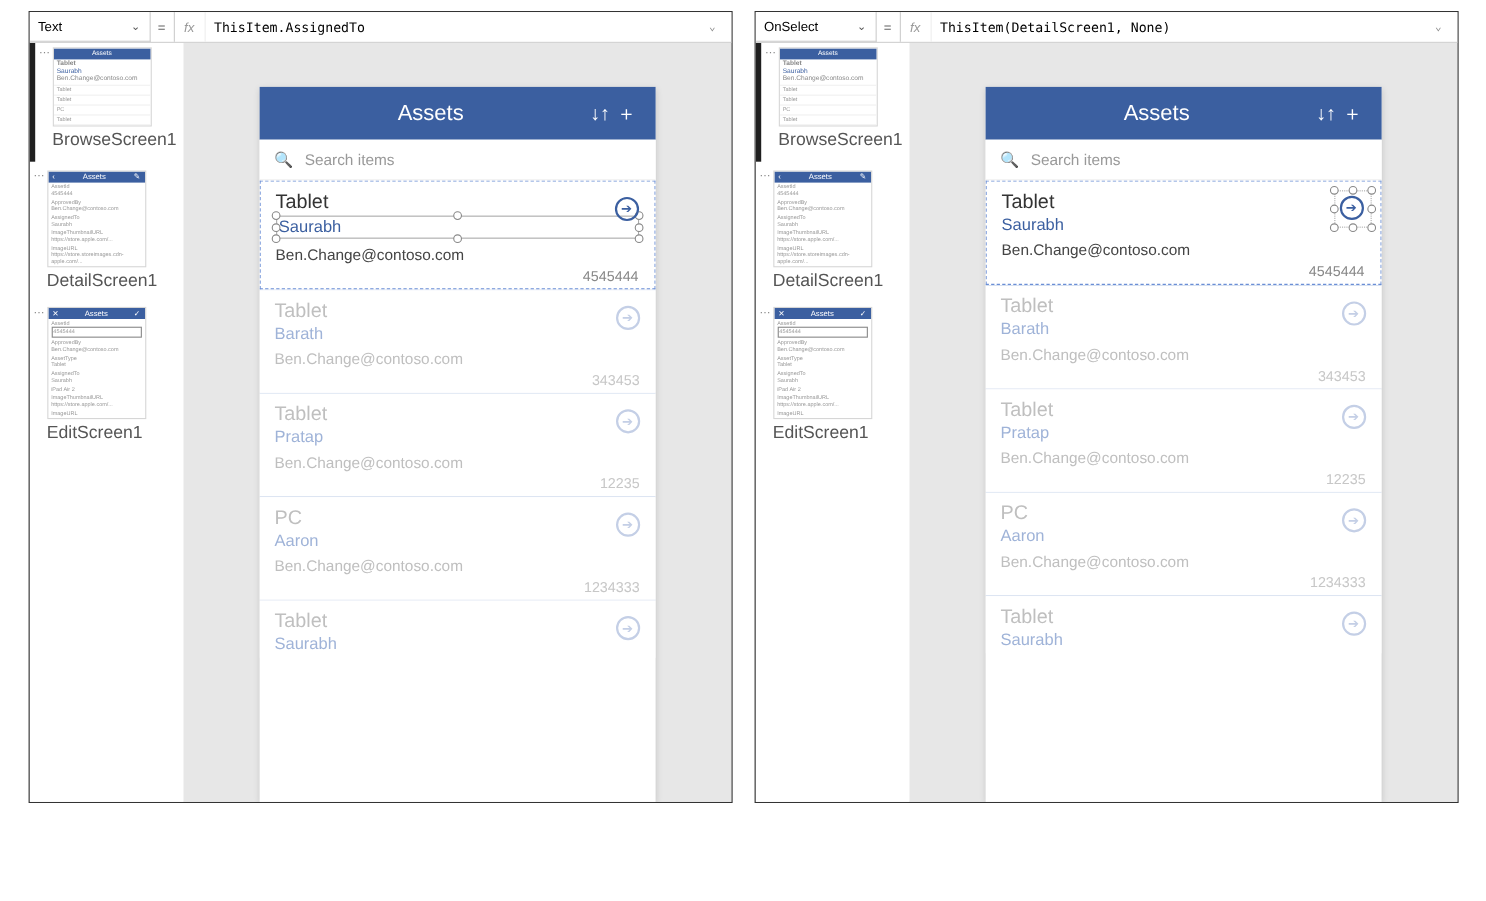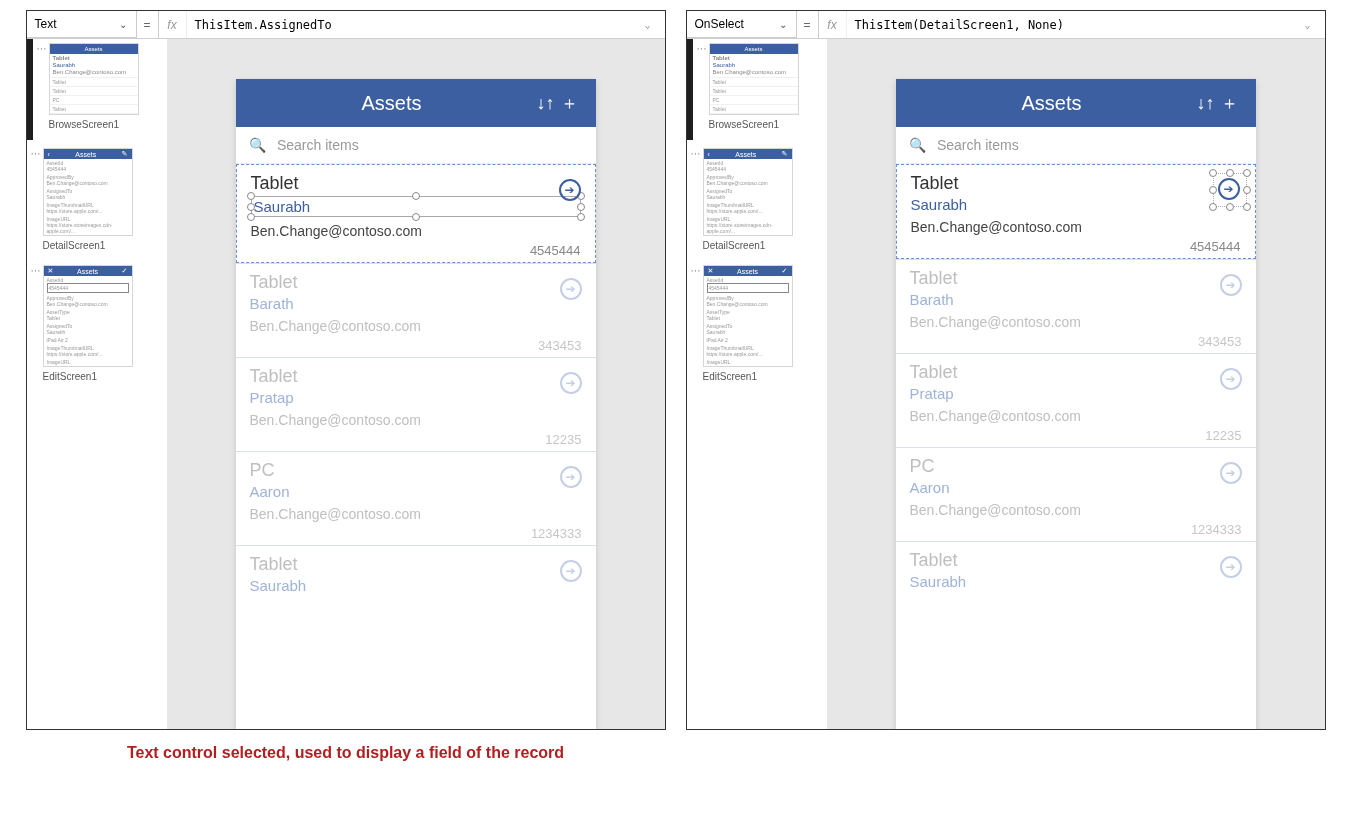--- a/index.html
+++ b/index.html
@@ -57,21 +57,21 @@
     border:1px solid #d6d6d6;
     font-size:6px;
     color:#888;
     overflow:hidden;
     margin-left:2px;
   }
   .thumb-header { background:#3b5fa0; color:#fff; height:10px; display:flex; align-items:center; justify-content:center; font-size:6px;}
   .thumb-header-back { background:#3b5fa0; color:#fff; height:10px; display:flex; align-items:center; padding:0 4px; font-size:7px; justify-content:space-between;}
   .thumb-row { padding:1px 3px; border-bottom:1px solid #f0f0f0; line-height:7px;}
   .thumb-row .tb { color:#3b5fa0; }
-  .thumb-label { padding: 2px 6px 10px 16px; font-size:10px; color:#555;}
+  .thumb-label { padding: 2px 6px 10px 16px; font-size:16px; color:#555;}
   .canvas-area { flex:1; background:#e7e7e7; display:flex; justify-content:center; padding:40px 0 0 0;}
   .phone {
     width: 360px;
     background:#fff;
     box-shadow: 0 2px 6px rgba(0,0,0,0.15);
     display:flex;
     flex-direction:column;
     font-size:14px;
   }
   .app-header {
@@ -269,21 +269,20 @@
               <div class="card faded">
                 <div class="title-line">Tablet</div>
                 <div class="name-line">Saurabh</div>
                 <div class="arrow">➔</div>
               </div>
             </div>
           </div>
         </div>
       </div>
     </div>
-    <div class="caption">Text control selected, used to display a field of the record</div>
   </div>
 
   <div class="panel-wrap">
     <div class="panel">
       <div class="formula-row">
         <div class="prop-select">
           <span>OnSelect</span>
           <span class="chev">⌄</span>
         </div>
         <div class="eq">=</div>

